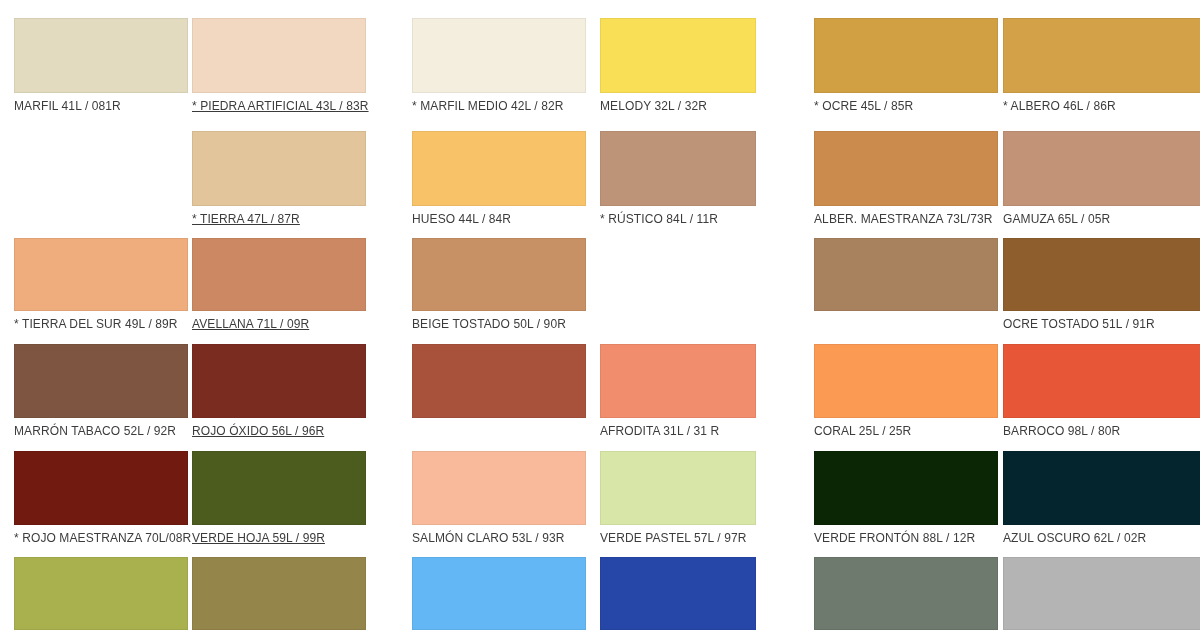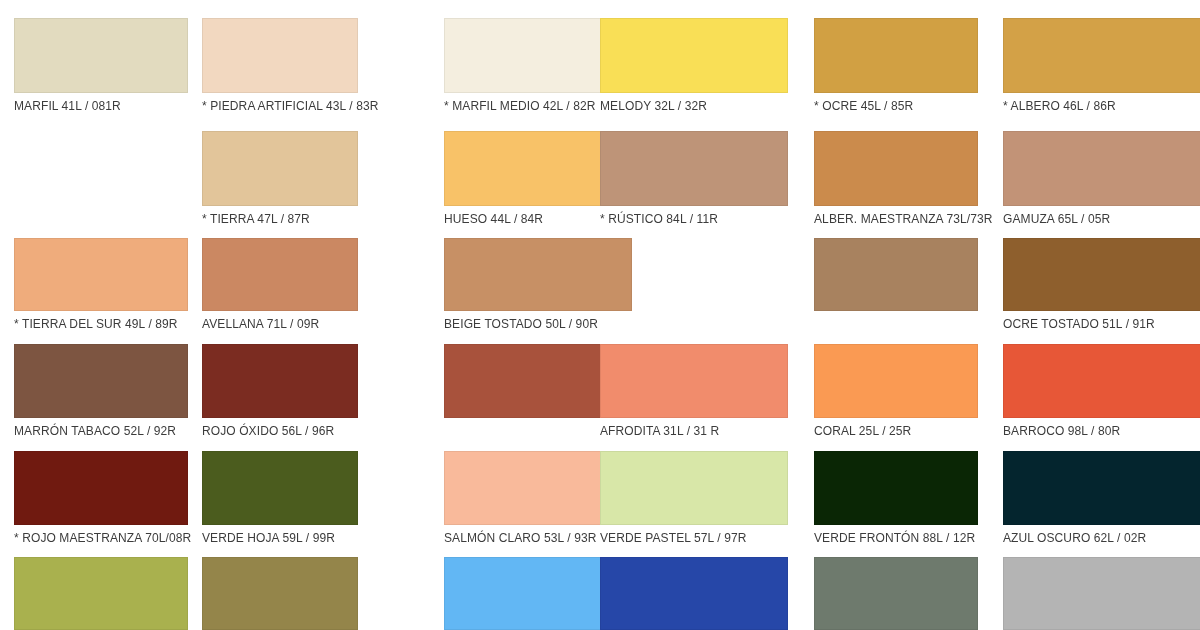--- a/index.html
+++ b/index.html
@@ -36,24 +36,24 @@
     font-size: 12px;
     line-height: 13px;
     letter-spacing: 0.1px;
     color: #3c3c3c;
     padding-top: 7px;
     white-space: nowrap;
     font-family: "Liberation Sans", sans-serif;
   }
   
   .col-0 { left: 14px;   width: 174px; }
-  .col-1 { left: 202px;  width: 156px; }
-  .col-2 { left: 412px;  width: 188px; margin-left: 32px; }
-  .col-3 { left: 600px;  width: 188px; }
-  .col-4 { left: 814px;  width: 164px; }
+  .col-1 { left: 192px;  width: 174px; text-decoration: underline; }
+  .col-2 { left: 412px;  width: 174px; }
+  .col-3 { left: 600px;  width: 156px; }
+  .col-4 { left: 814px;  width: 184px; }
   .col-5 { left: 1003px; width: 218px; }
 
   
   .row-0 { top: 18px;  }
   .row-0 .swatch-chip { height: 75px; }
   .row-1 { top: 131px; }
   .row-1 .swatch-chip { height: 75px; }
   .row-2 { top: 238px; }
   .row-2 .swatch-chip { height: 73px; }
   .row-3 { top: 344px; }

